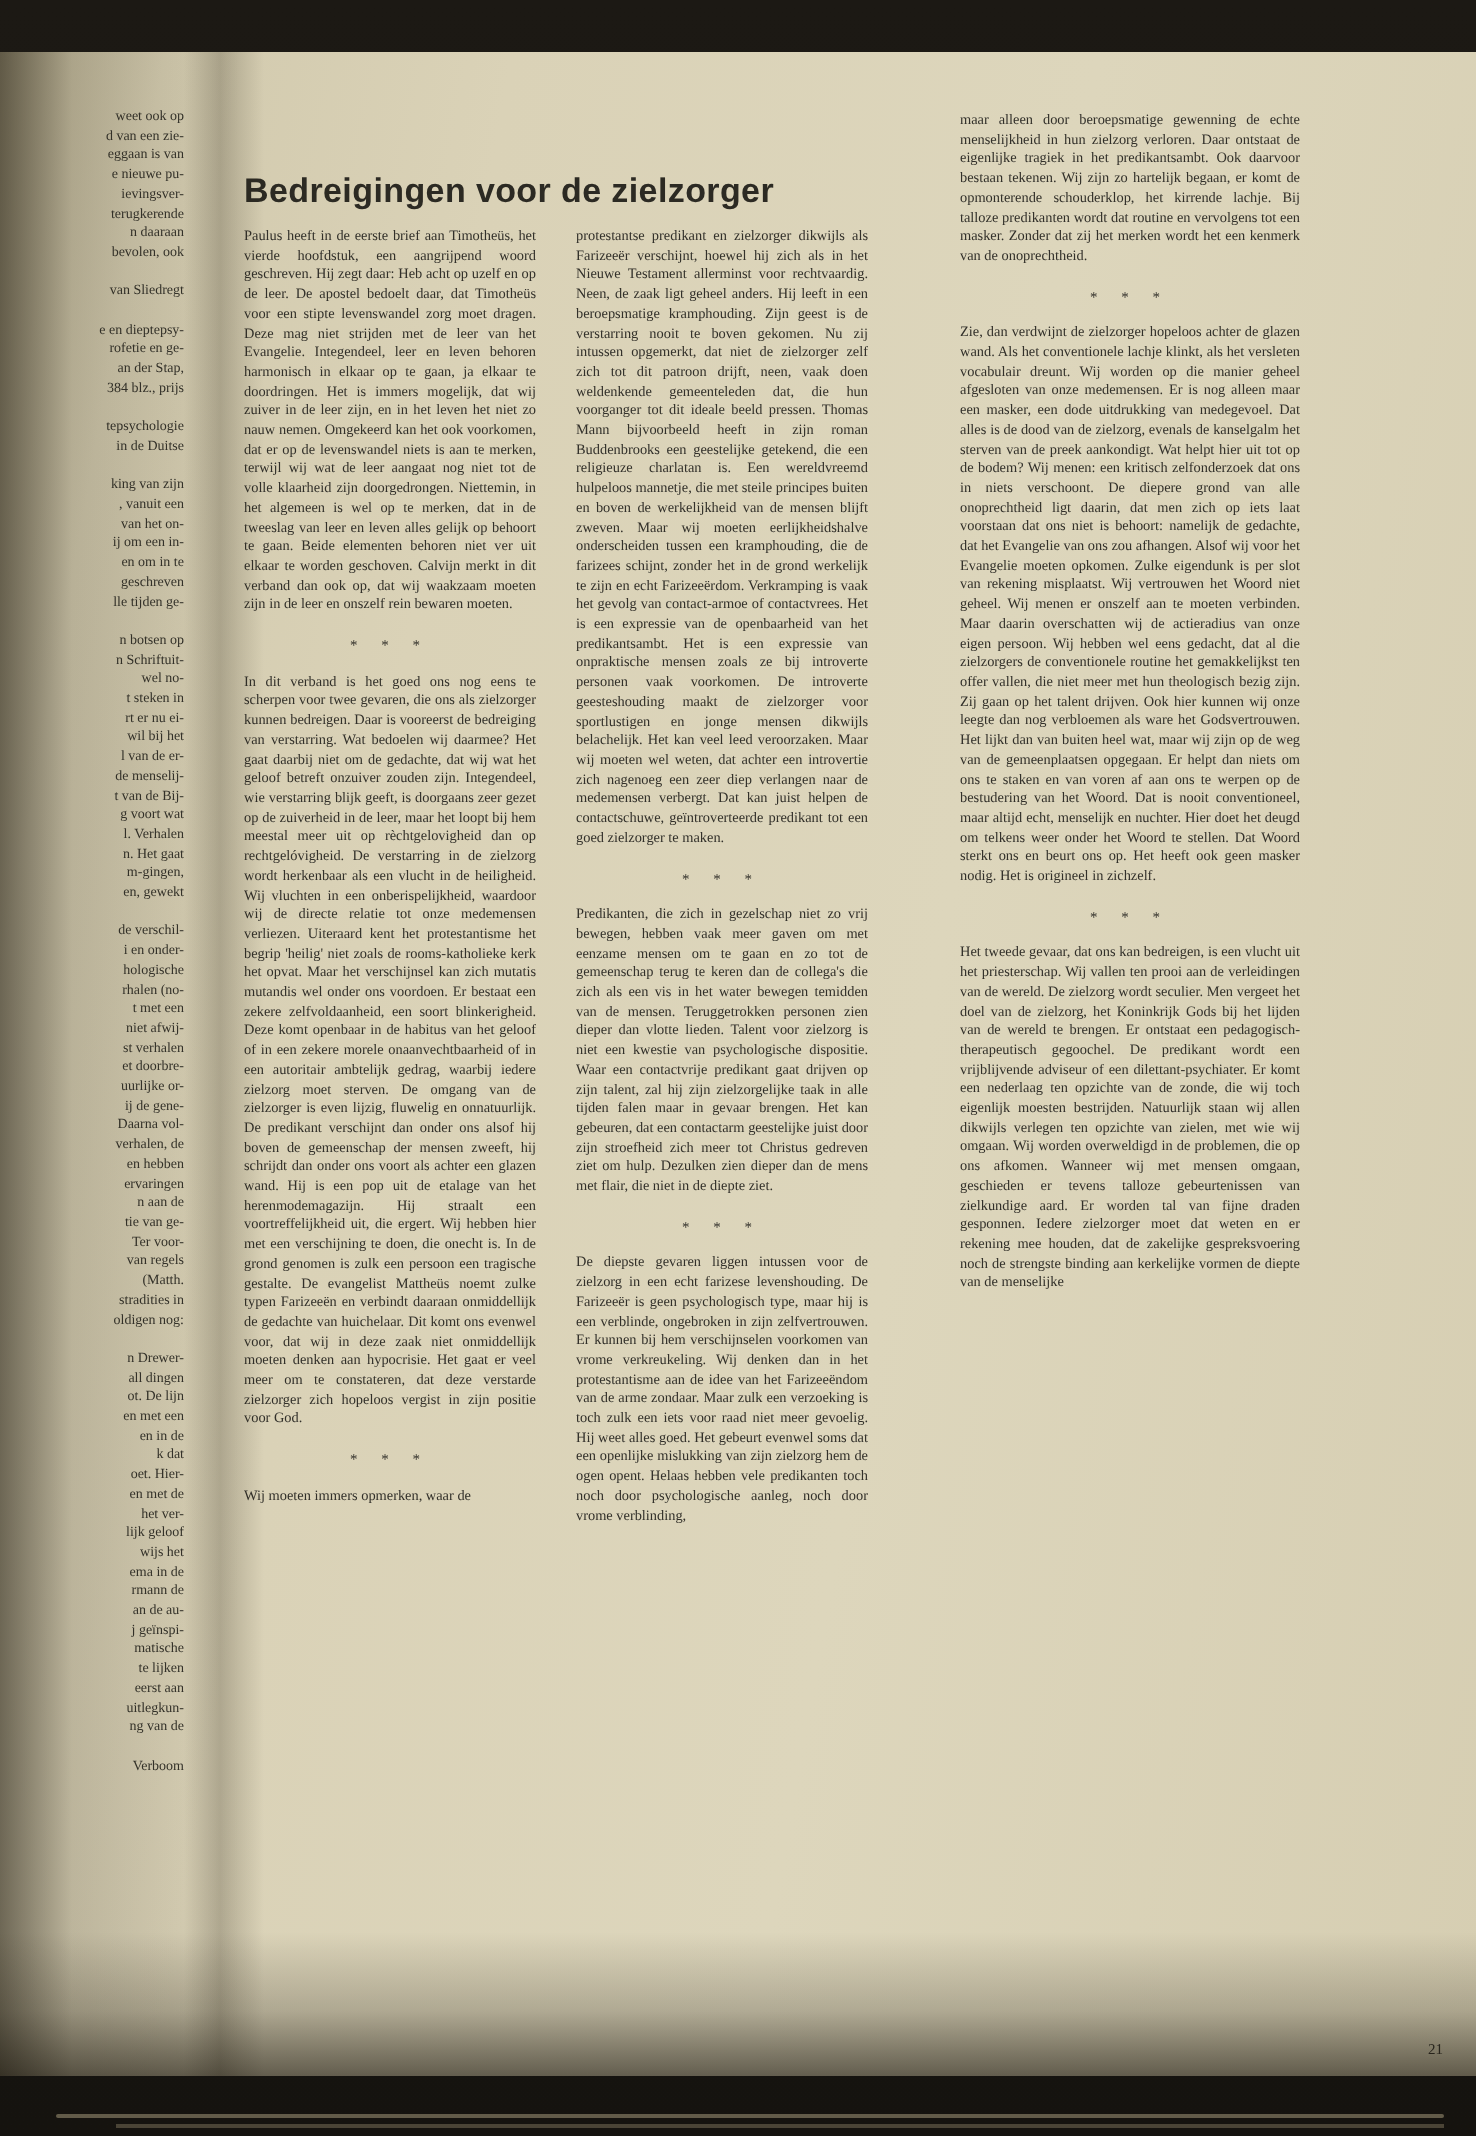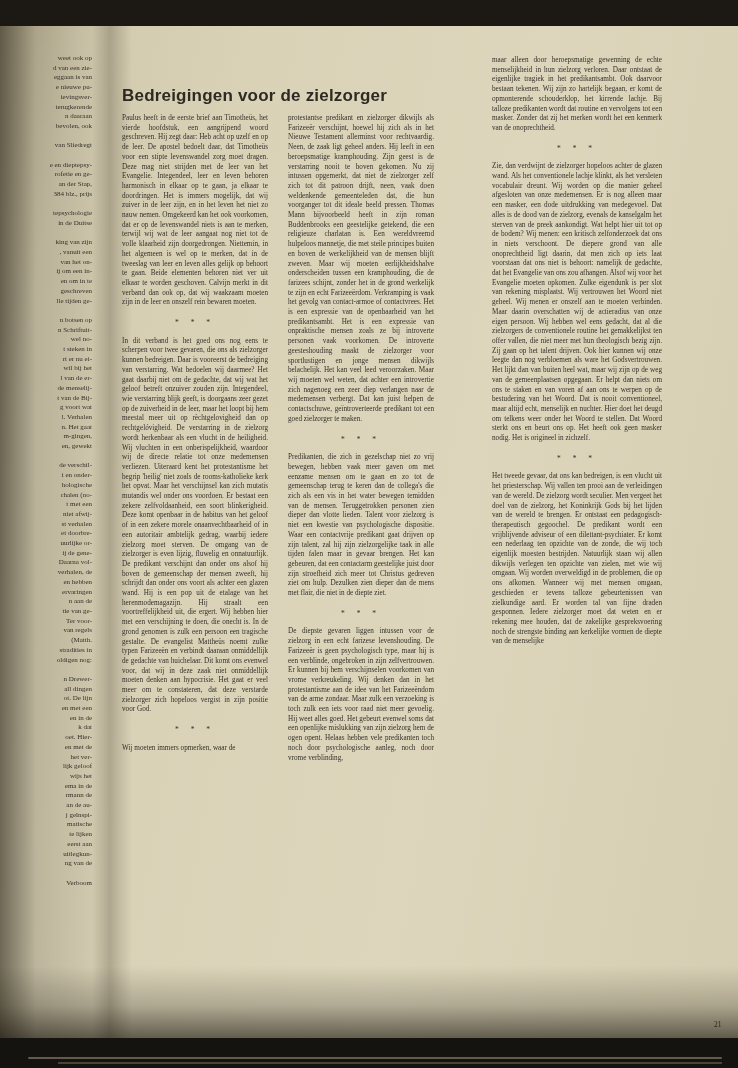--- a/index.html
+++ b/index.html
@@ -49,21 +49,21 @@
     font-size:17px; letter-spacing:.2px; color:#2c2a23;
   }
   .col {
     position:absolute; top:88px; height:878px; overflow:hidden;
     font-size:7.2px; line-height:9.7px; color:#32302a;
     text-align:justify;
   }
   .col p { margin:0; }
   #col1 { left:122px; width:146px; }
   #col2 { left:288px; width:146px; }
-  #col3 { left:492px; top:30px; width:170px; height:936px; }
+  #col3 { left:480px; top:30px; width:170px; height:936px; }
   .sep {
     text-align:center; letter-spacing:5px;
     margin:10px 0 9px; font-size:7.5px; color:#32302a;
   }
   .pagenum {
     position:absolute; left:714px; top:994px;
     font-size:7.5px; color:#3a382f;
   }
 </style>
 </head>

